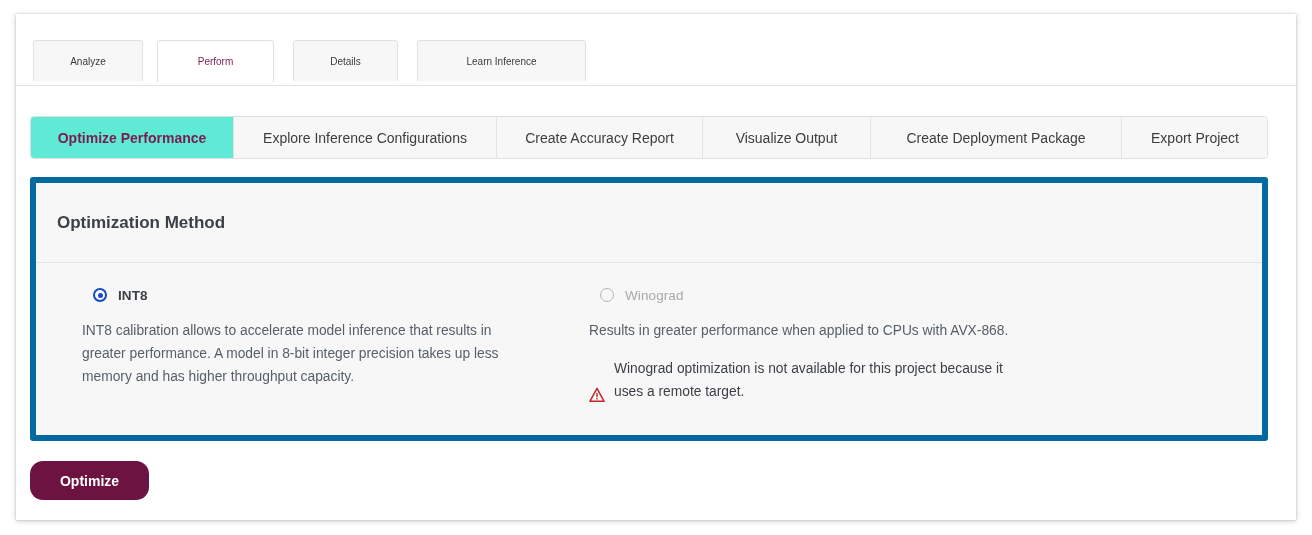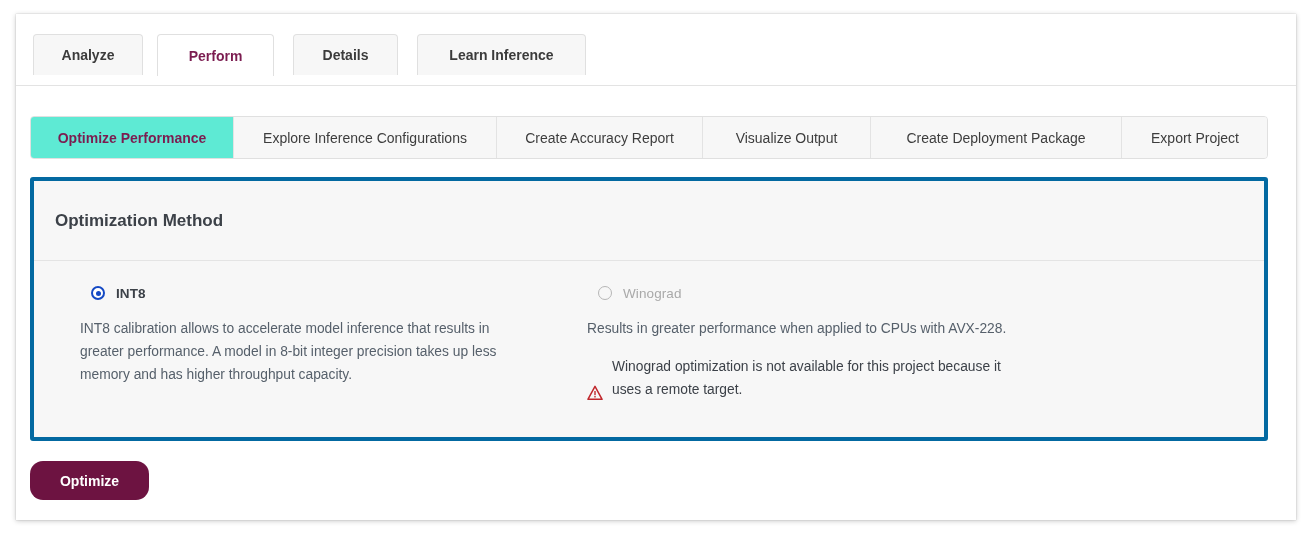--- a/index.html
+++ b/index.html
@@ -32,35 +32,34 @@
     position: absolute;
     left: 0;
     top: 0;
     width: 1280px;
     height: 72px;
     border-bottom: 1px solid #e3e3e3;
     box-sizing: border-box;
   }
   .ptab {
     position: absolute;
-    top: 20px;
+    top: 26px;
     height: 41px;
     box-sizing: border-box;
     border: 1px solid #e0e0e0;
     border-bottom: none;
     border-radius: 4px 4px 0 0;
     background: #f7f7f7;
     color: #3b3b3b;
-    font-size: 14px;
+    font-size: 10px;
     display: flex;
     align-items: center;
     justify-content: center;
     cursor: pointer;
     white-space: nowrap;
-    font-weight: bold;
   }
   .ptab.active {
     background: #ffffff;
     color: #7b1c50;
     border-color: #e0e0e0;
     height: 42px;
     z-index: 3;
   }
   .ptab-0 { left: 17px;  width: 110px; }
   .ptab-1 { left: 141px; width: 117px; }
@@ -109,21 +108,21 @@
   .stab-5 { width: 146px; }
 
   
   #method-card {
     position: absolute;
     left: 14px;
     top: 163px;
     width: 1238px;
     height: 264px;
     box-sizing: border-box;
-    border: 4px solid #0369a1;
+    border: 6px solid #0369a1;
     border-radius: 3px;
     background: #f7f7f7;
   }
   #method-card-header {
     height: 80px;
     box-sizing: border-box;
     border-bottom: 1px solid #e4e4e4;
     display: flex;
     align-items: center;
     padding-left: 21px;
@@ -296,21 +295,21 @@
           <span class="option-label">INT8</span>
         </div>
         <div class="option-desc w-left">INT8 calibration allows to accelerate model inference that results in greater performance. A model in 8-bit integer precision takes up less memory and has higher throughput capacity.</div>
       </div>
 
       <div class="option-col right">
         <div class="option-head">
           <span class="radio off"></span>
           <span class="option-label disabled">Winograd</span>
         </div>
-        <div class="option-desc w-right">Results in greater performance when applied to CPUs with AVX-228.</div>
+        <div class="option-desc w-right">Results in greater performance when applied to CPUs with AVX-868.</div>
         <div class="warn-row">
           <span class="warn-icon">
             <svg width="16" height="16" viewBox="0 0 16 16" aria-hidden="true">
               <path d="M8 1.4 L15.1 14.3 L0.9 14.3 Z" fill="none" stroke="#c0282d" stroke-width="1.5" stroke-linejoin="round"></path>
               <rect x="7.3" y="6" width="1.4" height="4.2" fill="#c0282d"></rect>
               <rect x="7.3" y="11" width="1.4" height="1.5" fill="#c0282d"></rect>
             </svg>
           </span>
           <span class="warn-text">Winograd optimization is not available for this project because it uses a remote target.</span>
         </div>

